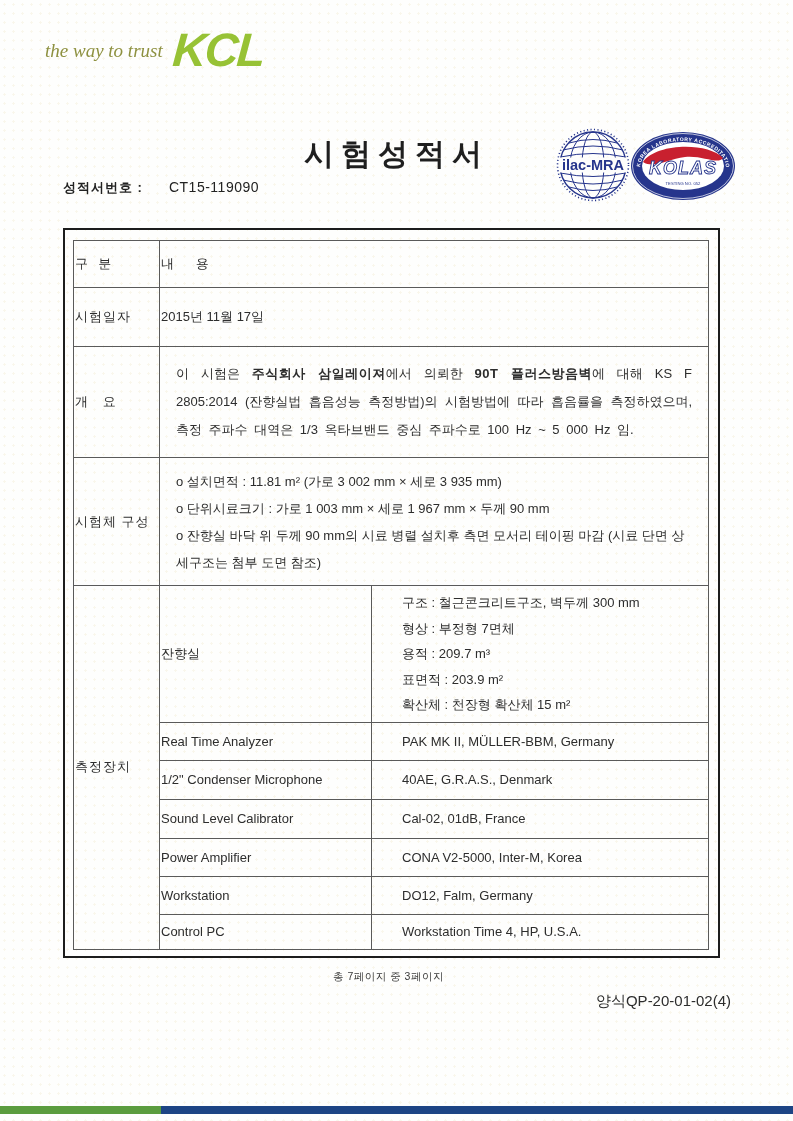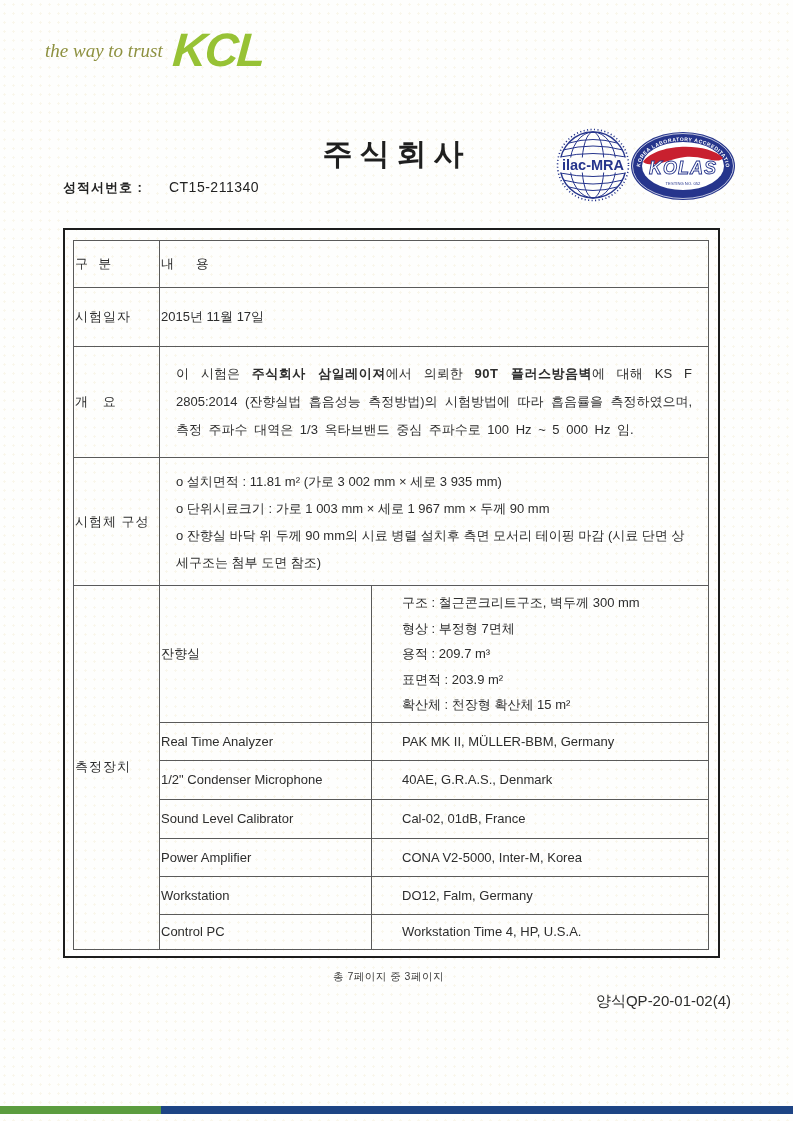--- a/index.html
+++ b/index.html
@@ -53,24 +53,24 @@
 </head>
 <body>
 
 <div class="page">
 
   <div class="logo">
     <span class="tagline">the way to trust</span>
     <span class="brand">KCL</span>
   </div>
 
-  <div class="title">주식회사</div>
+  <div class="title">시험성적서</div>
 
   <div class="report-no">
-    <span class="rn-label">성적서번호 :</span><span class="rn-value">CT15-211340</span>
+    <span class="rn-label">성적서번호 :</span><span class="rn-value">CT15-119090</span>
   </div>
 
   <div class="seals">
     <svg class="seal-ilac" width="74" height="74" viewBox="0 0 74 74">
       <circle cx="37" cy="37" r="35.5" fill="none" stroke="#26358c" stroke-width="1.6" stroke-dasharray="1.1,2.4"></circle>
       <circle cx="37" cy="37" r="33" fill="none" stroke="#26358c" stroke-width="1.4"></circle>
       <path d="M13,15 Q37,8 61,15" fill="none" stroke="#26358c" stroke-width="1"></path>
       <path d="M7,22 Q37,14 67,22" fill="none" stroke="#26358c" stroke-width="1"></path>
       <path d="M4.5,29 Q37,22 69.5,29" fill="none" stroke="#26358c" stroke-width="1"></path>
       <path d="M4.5,45 Q37,52 69.5,45" fill="none" stroke="#26358c" stroke-width="1"></path>

